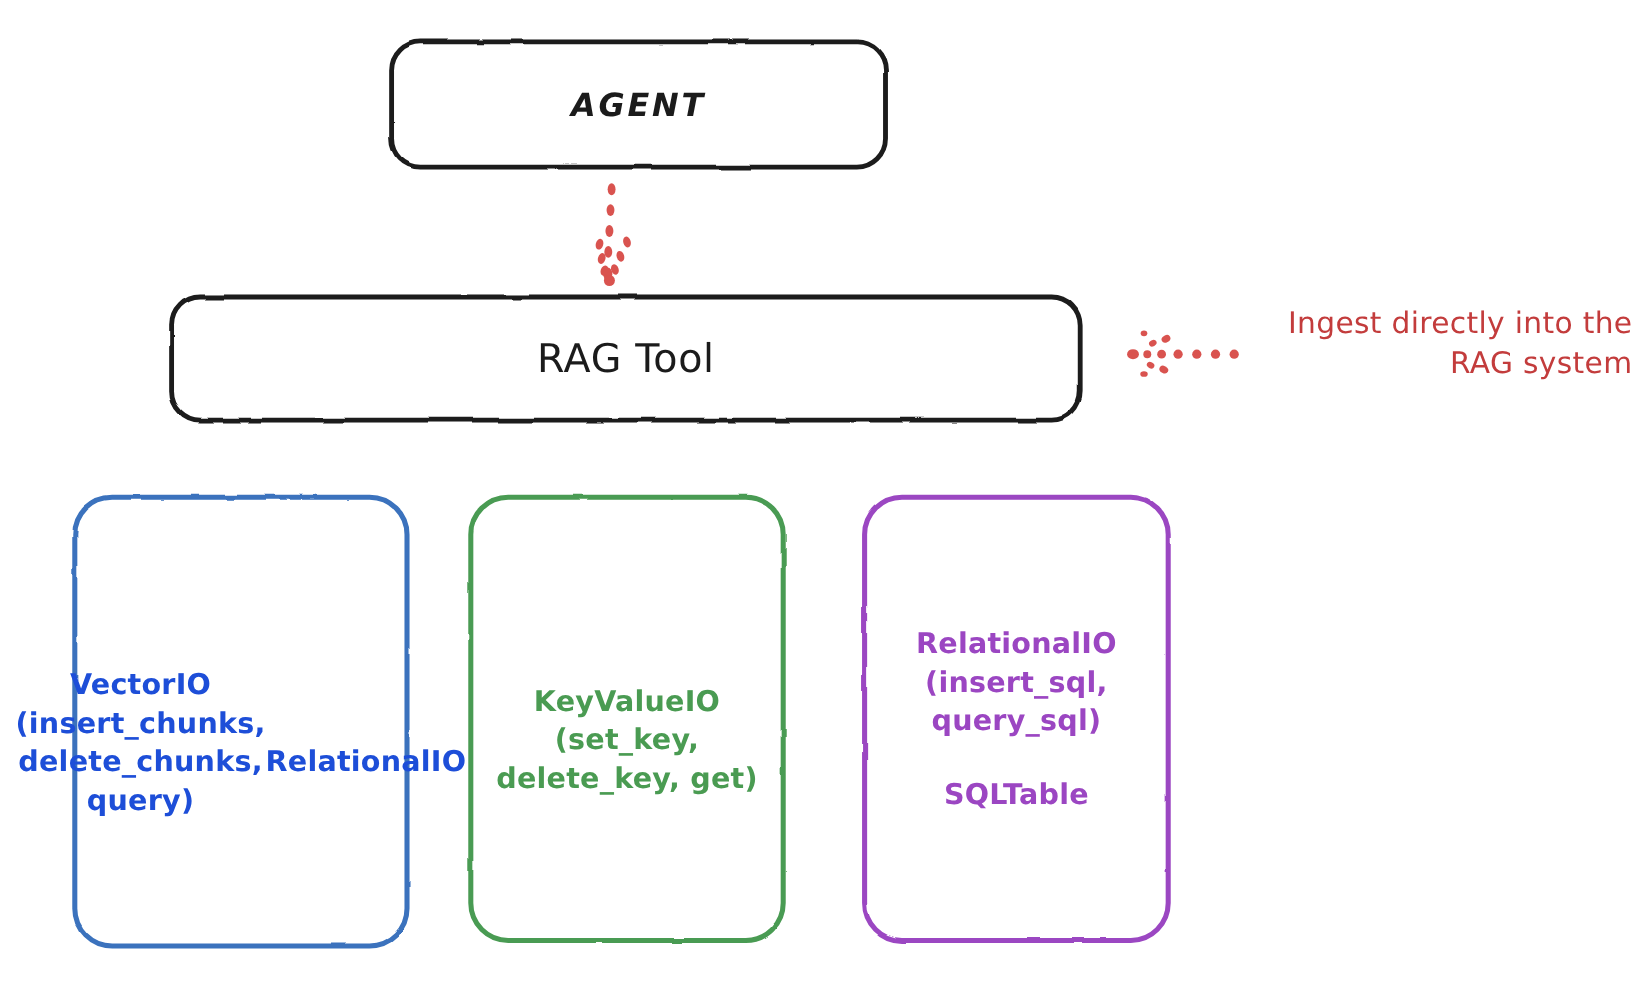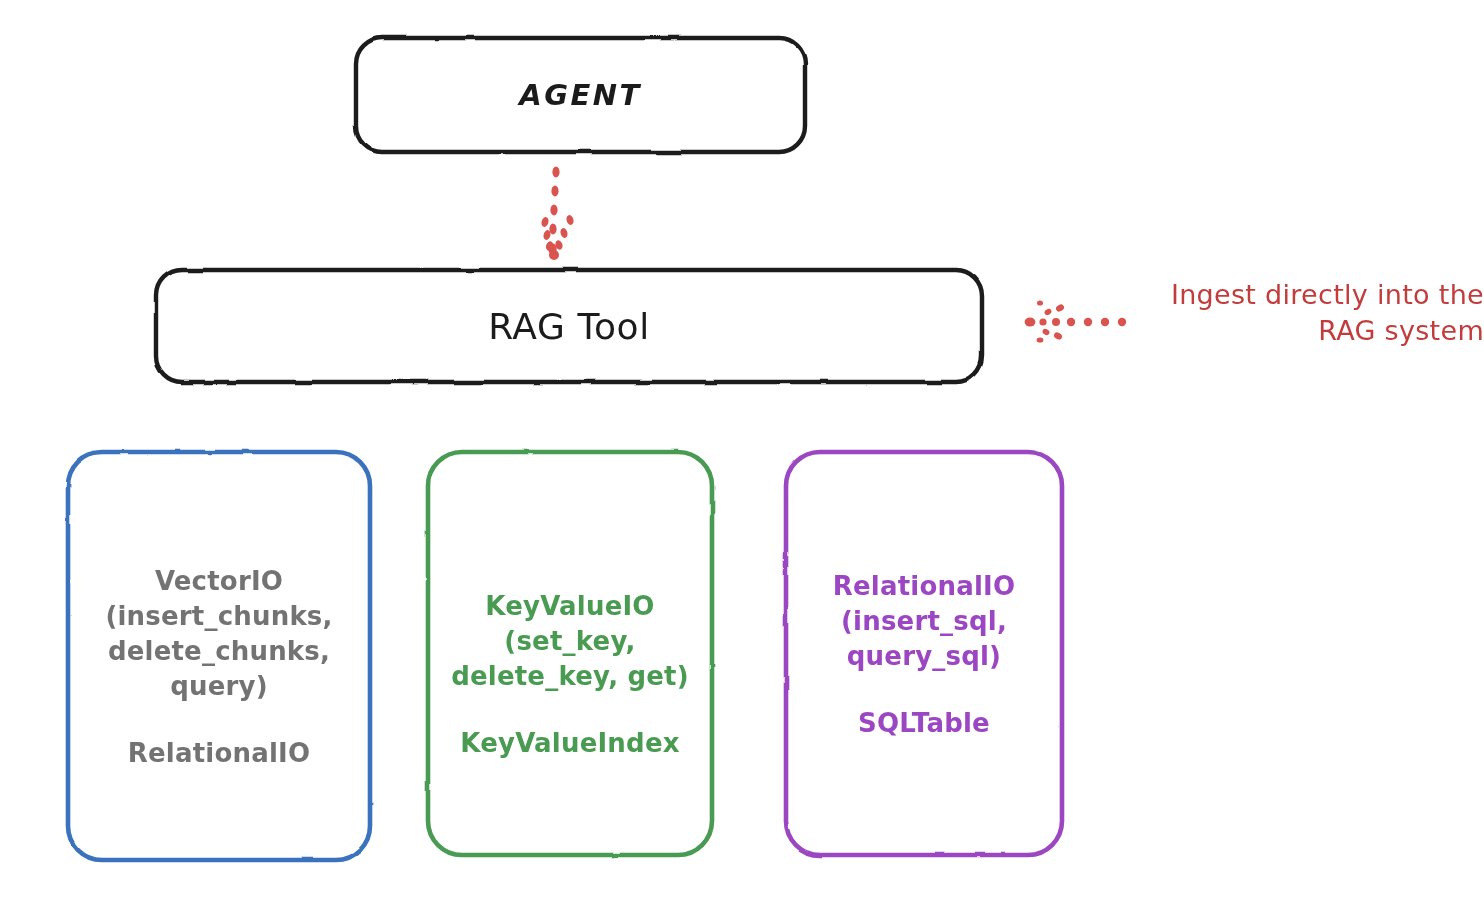--- a/index.html
+++ b/index.html
@@ -102,24 +102,24 @@
   .store-index {
     font-size: 26px;
     margin-top: 34px;
   }
 
   #vector-box   { left: 68px;  top: 452px; width: 302px; height: 408px; }
   #keyvalue-box { left: 428px; top: 452px; width: 284px; height: 403px; }
   #relational-box { left: 786px; top: 452px; width: 276px; height: 403px; }
 
   #vector-label {
-    left: 68px; top: 462px; width: 302px; height: 408px;
-    display: flex; flex-direction: column;
+    left: 68px; top: 472px; width: 302px; height: 408px;
+    display: flex; flex-direction: row;
     align-items: center; justify-content: center;
-    color: #737373;
+    color: #1d4ed8;
   }
   #keyvalue-label {
     left: 428px; top: 472px; width: 284px; height: 403px;
     display: flex; flex-direction: column;
     align-items: center; justify-content: center;
     color: #4a9b52;
   }
   #relational-label {
     left: 786px; top: 452px; width: 276px; height: 403px;
     display: flex; flex-direction: column;
@@ -209,21 +209,20 @@
 (insert_chunks,
 delete_chunks,
 query)</div>
   <div class="store-index">RelationalIO</div>
 </div>
 
 <div class="store-label" id="keyvalue-label">
   <div class="store-api">KeyValueIO
 (set_key,
 delete_key, get)</div>
-  <div class="store-index">KeyValueIndex</div>
 </div>
 
 <div class="store-label" id="relational-label">
   <div class="store-api">RelationalIO
 (insert_sql,
 query_sql)</div>
   <div class="store-index">SQLTable</div>
 </div>
 
 </body></html>

